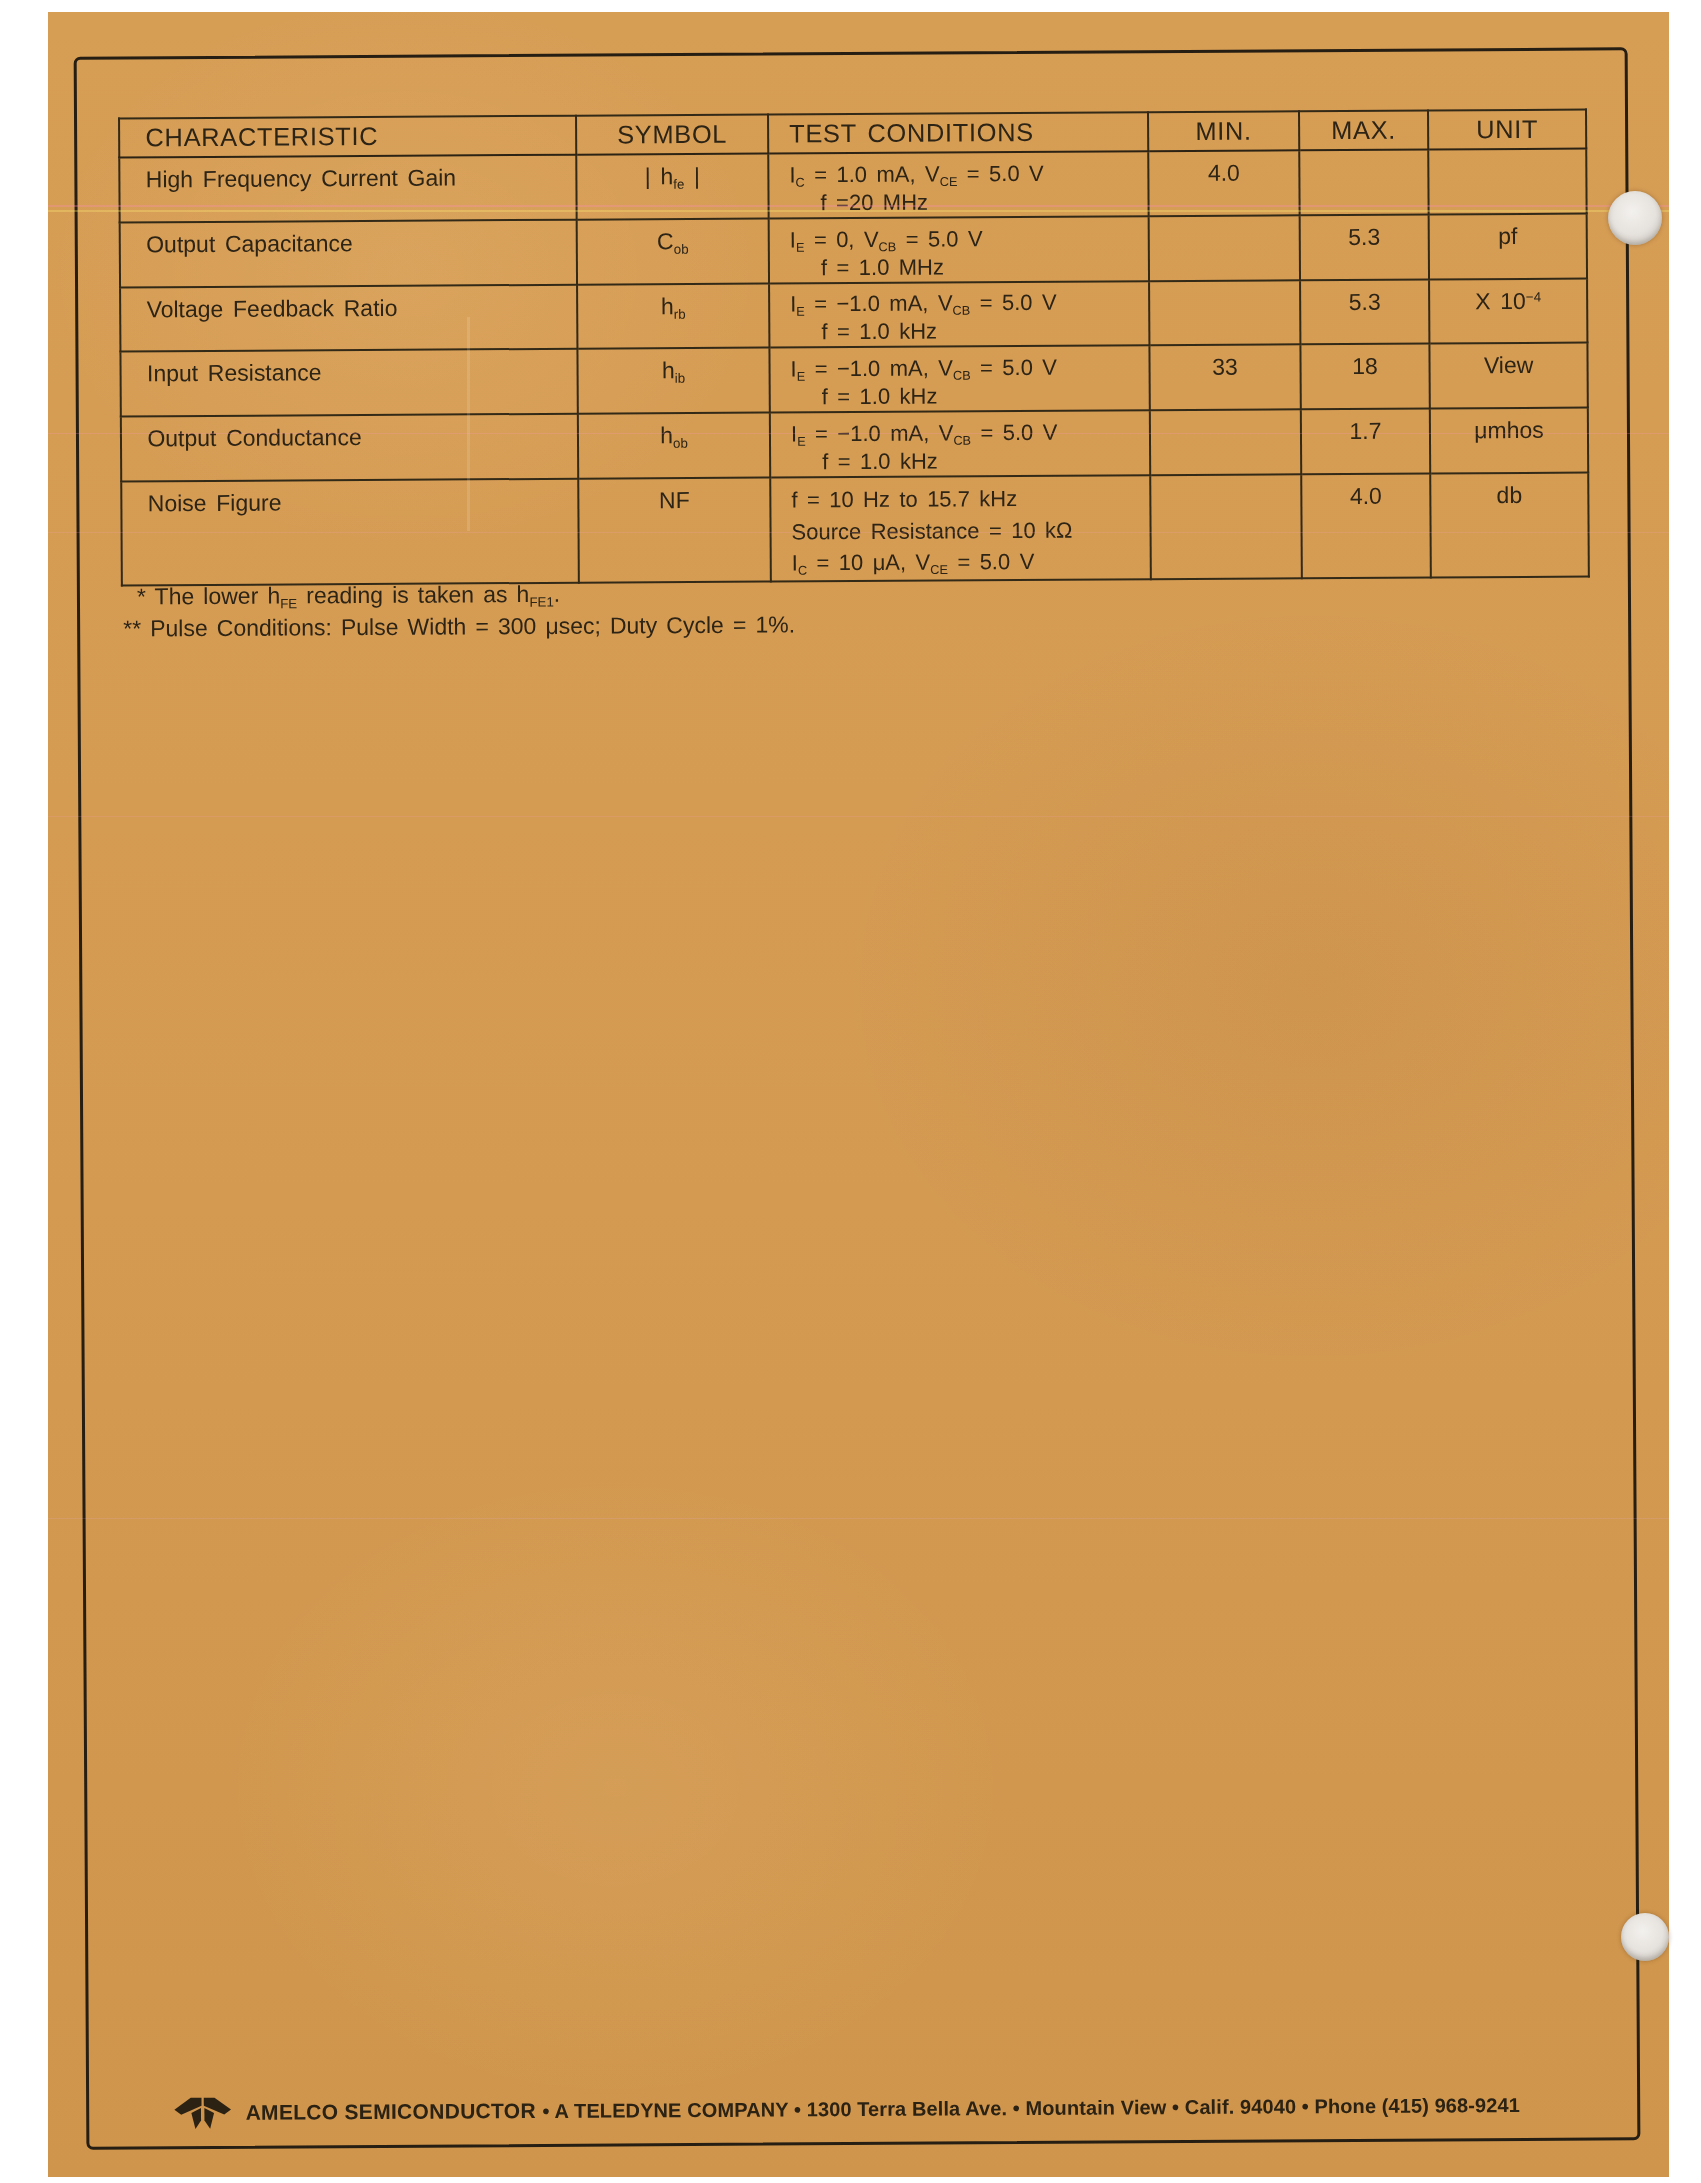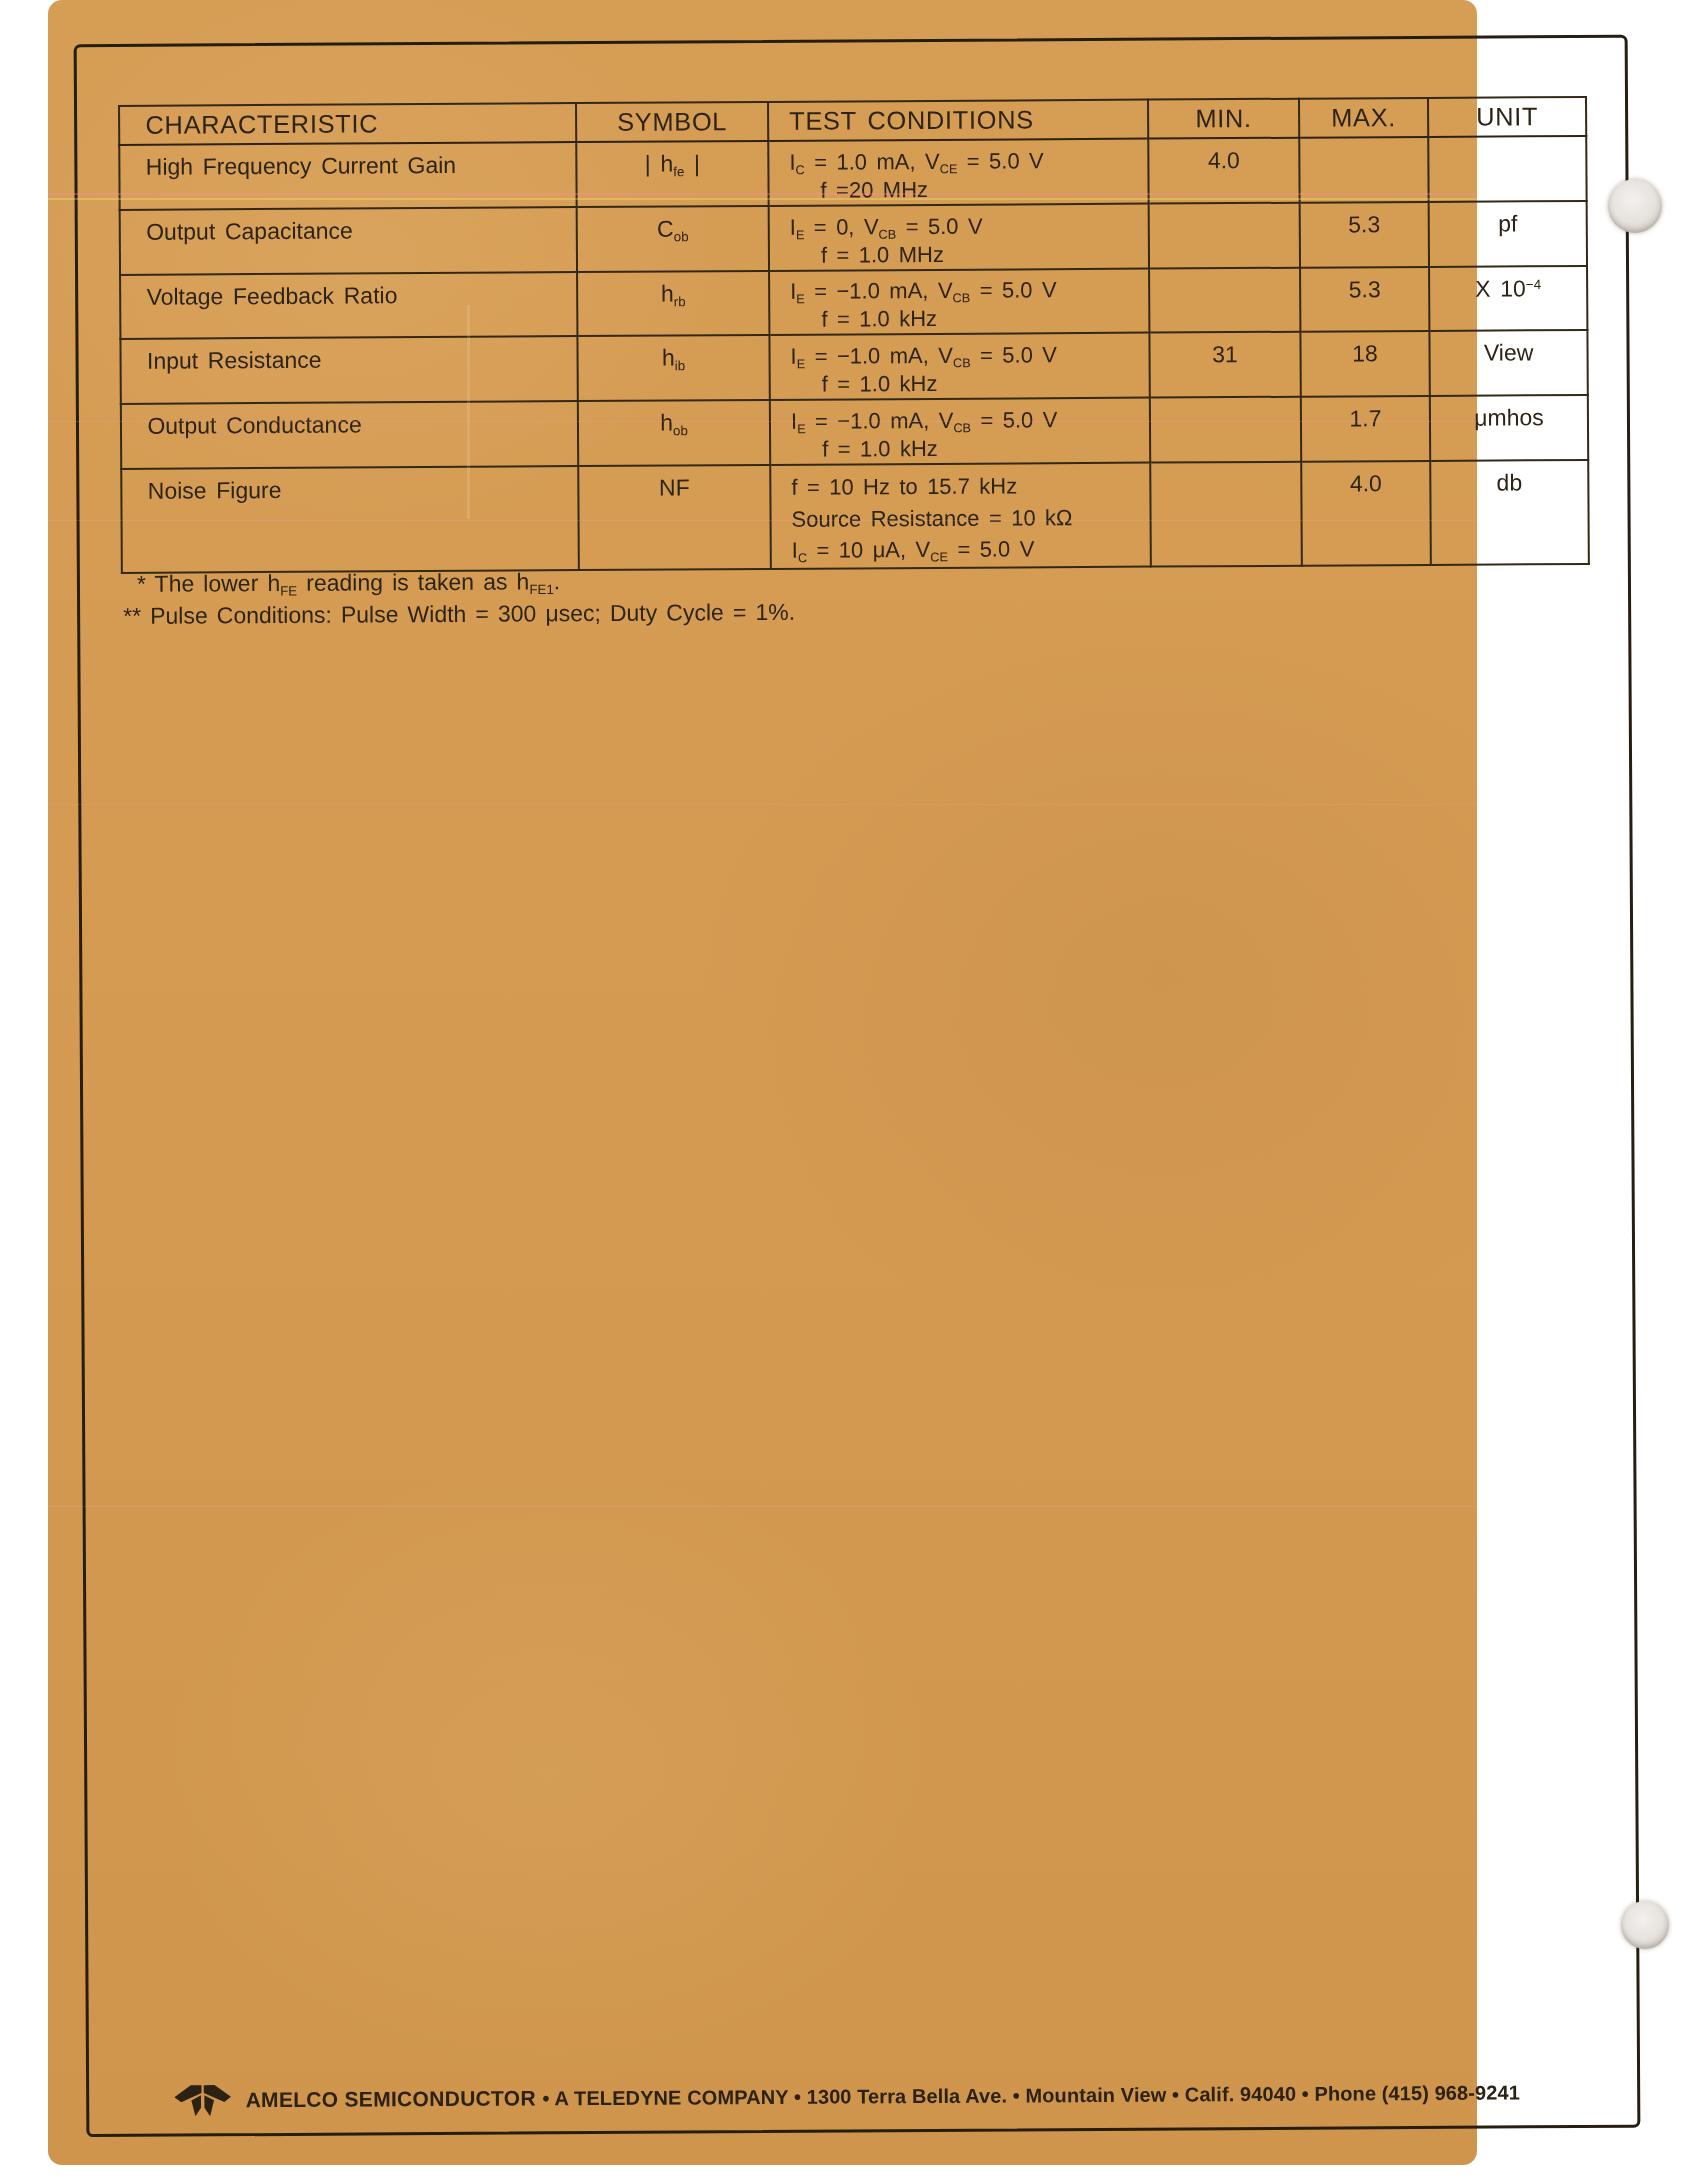--- a/index.html
+++ b/index.html
@@ -3,28 +3,27 @@
 <meta charset="utf-8">
 <style>
   html,body{
     margin:0; padding:0;
     width:1701px; height:2183px;
     background:#ffffff;
     overflow:hidden;
     font-family:"Liberation Sans","DejaVu Sans",sans-serif;
   }
   .paper{
-    position:absolute; left:48px; top:0;
-    width:1429px; height:2165px;
+    position:absolute; left:48px; top:12px;
+    width:1621px; height:2165px;
     background:
       radial-gradient(ellipse 603px 469px at 22% 12%, rgba(255,225,170,0.10), transparent 60%),
       radial-gradient(ellipse 737px 603px at 78% 45%, rgba(110,65,15,0.06), transparent 65%),
       radial-gradient(ellipse 670px 536px at 35% 82%, rgba(255,232,185,0.08), transparent 60%),
       linear-gradient(180deg, #d69d55 0%, #d49a52 55%, #cf954c 100%);
-    border-radius: 14px;
   }
   .rot{
     position:absolute; inset:0;
     transform:rotate(-0.35deg);
     transform-origin:50% 50%;
   }
   .frame{
     position:absolute; left:32px; top:40px;
     width:1548px; height:2087px;
     border:3.3px solid #261e12;
@@ -174,21 +173,21 @@
             <td class="c-max">5.3</td>
             <td class="c-unit">X 10<sup>−4</sup></td>
           </tr>
           <tr style="height:63px">
             <td class="c-char">Input Resistance</td>
             <td class="c-sym">h<sub>ib</sub></td>
             <td class="c-cond">
               <div class="cond-line">I<sub>E</sub> = −1.0 mA, V<sub>CB</sub> = 5.0 V</div>
               <div class="cond-line indent">f = 1.0 kHz</div>
             </td>
-            <td class="c-min">31</td>
+            <td class="c-min">33</td>
             <td class="c-max">18</td>
             <td class="c-unit">View</td>
           </tr>
           <tr style="height:62px">
             <td class="c-char">Output Conductance</td>
             <td class="c-sym">h<sub>ob</sub></td>
             <td class="c-cond">
               <div class="cond-line">I<sub>E</sub> = −1.0 mA, V<sub>CB</sub> = 5.0 V</div>
               <div class="cond-line indent">f = 1.0 kHz</div>
             </td>

